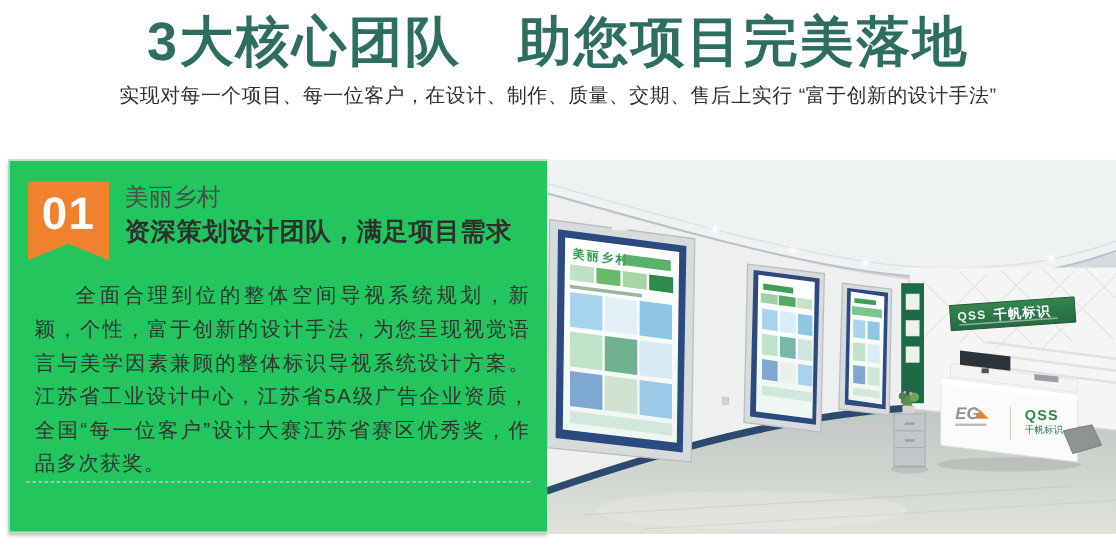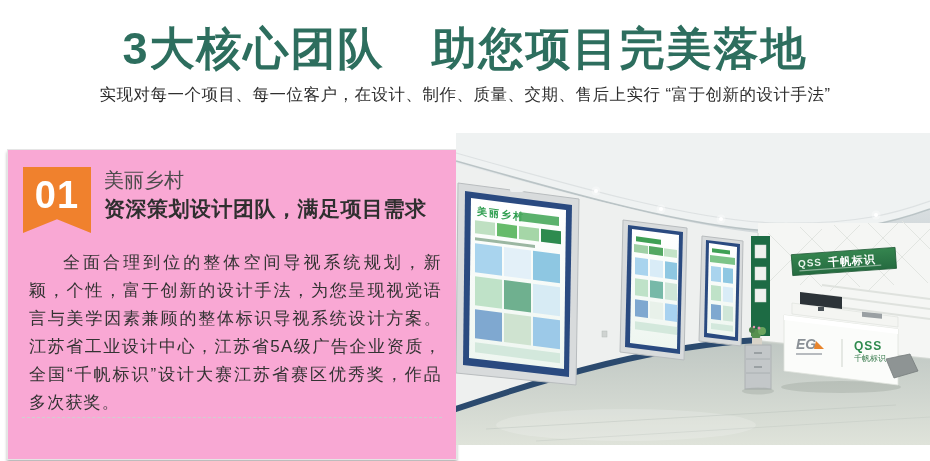--- a/index.html
+++ b/index.html
@@ -3,30 +3,30 @@
 <meta charset="utf-8">
 <style>
   html,body{margin:0;padding:0;background:#fff;}
   .page{
     position:relative;width:930px;height:461px;overflow:hidden;background:#fff;
     font-family:"Liberation Sans",sans-serif;
   }
   
   .hero-header{position:absolute;top:0;left:0;width:930px;text-align:center;}
   .hero-title{
-    margin:0;padding-top:24px;font-size:45px;line-height:50px;font-weight:800;
+    margin:0;padding-top:10px;font-size:45px;line-height:50px;font-weight:800;
     color:#2d6e5e;letter-spacing:2px;white-space:nowrap;
   }
   .hero-subtitle{
     margin:0;margin-top:8px;font-size:16.5px;line-height:24px;color:#2f2f2f;
     letter-spacing:0.5px;white-space:nowrap;
   }
   
   .feature-card{
-    position:absolute;left:7px;top:149px;width:448px;height:309px;background:#f9a8d4;
+    position:absolute;left:7px;top:133px;width:448px;height:309px;background:#22c55e;
     border:1px solid #e5e5e5;box-shadow:0 3px 3px rgba(0,0,0,0.28);
   }
   .ribbon-badge{
     position:absolute;left:15px;top:17px;width:68px;height:66px;background:#f0812d;
     clip-path:polygon(0 0,100% 0,100% 100%,50% 79%,0 100%);
     color:#fff;text-align:center;font-size:38px;font-weight:600;letter-spacing:1px;
     line-height:56px;
   }
   .card-title{position:absolute;left:96px;top:17px;font-size:20px;color:#4c4c4c;margin:0;font-weight:400;}
   .card-subtitle{position:absolute;left:96px;top:45px;font-size:21px;color:#2f2f2f;margin:0;font-weight:700;letter-spacing:0.5px;text-align:right;}
@@ -48,21 +48,21 @@
 
   <div class="hero-header">
     <h1 class="hero-title">3大核心团队　助您项目完美落地</h1>
     <p class="hero-subtitle">实现对每一个项目、每一位客户，在设计、制作、质量、交期、售后上实行 “富于创新的设计手法”</p>
   </div>
 
   <div class="feature-card">
     <div class="ribbon-badge">01</div>
     <h2 class="card-title">美丽乡村</h2>
     <h3 class="card-subtitle">资深策划设计团队，满足项目需求</h3>
-    <p class="card-body">全面合理到位的整体空间导视系统规划，新颖，个性，富于创新的设计手法，为您呈现视觉语言与美学因素兼顾的整体标识导视系统设计方案。江苏省工业设计中心，江苏省5A级广告企业资质，全国“千帆标识”设计大赛江苏省赛区优秀奖，作品多次获奖。</p>
+    <p class="card-body">全面合理到位的整体空间导视系统规划，新颖，个性，富于创新的设计手法，为您呈现视觉语言与美学因素兼顾的整体标识导视系统设计方案。江苏省工业设计中心，江苏省5A级广告企业资质，全国“每一位客户”设计大赛江苏省赛区优秀奖，作品多次获奖。</p>
     <div class="card-divider"></div>
   </div>
 
   <div class="showroom-photo">
     <svg viewBox="0 0 474 312" width="474" height="312" xmlns="http://www.w3.org/2000/svg">
       <defs>
         <linearGradient id="ceilGrad" x1="0" y1="0" x2="0" y2="1">
           <stop offset="0" stop-color="#eef1f2"></stop>
             <stop offset="1" stop-color="#c6ced1"></stop>
         </linearGradient>

